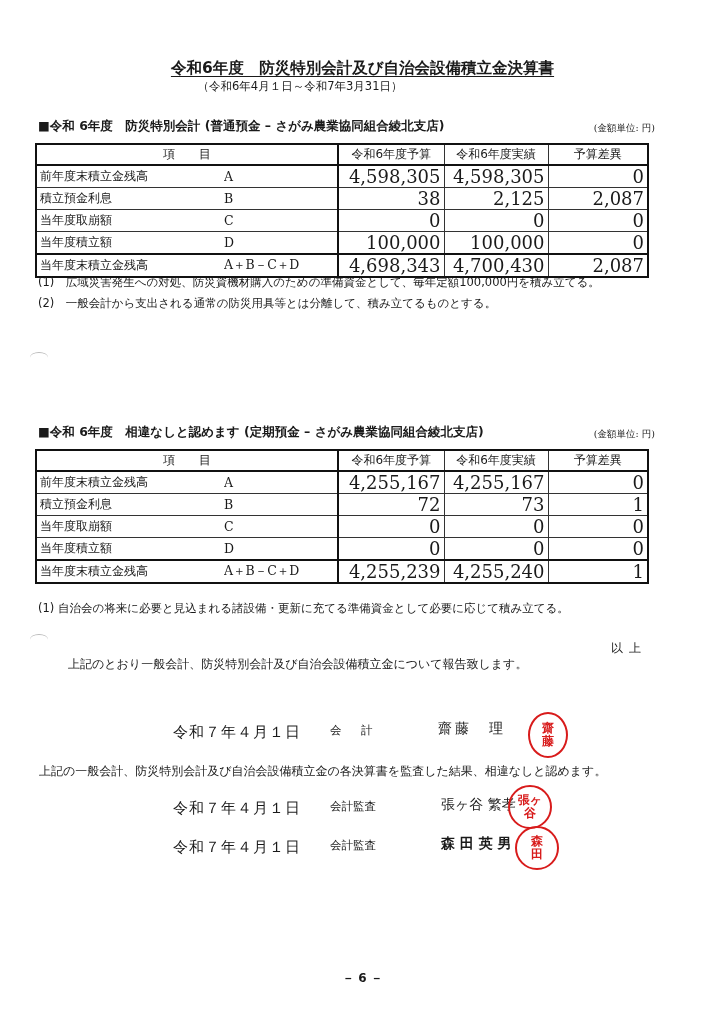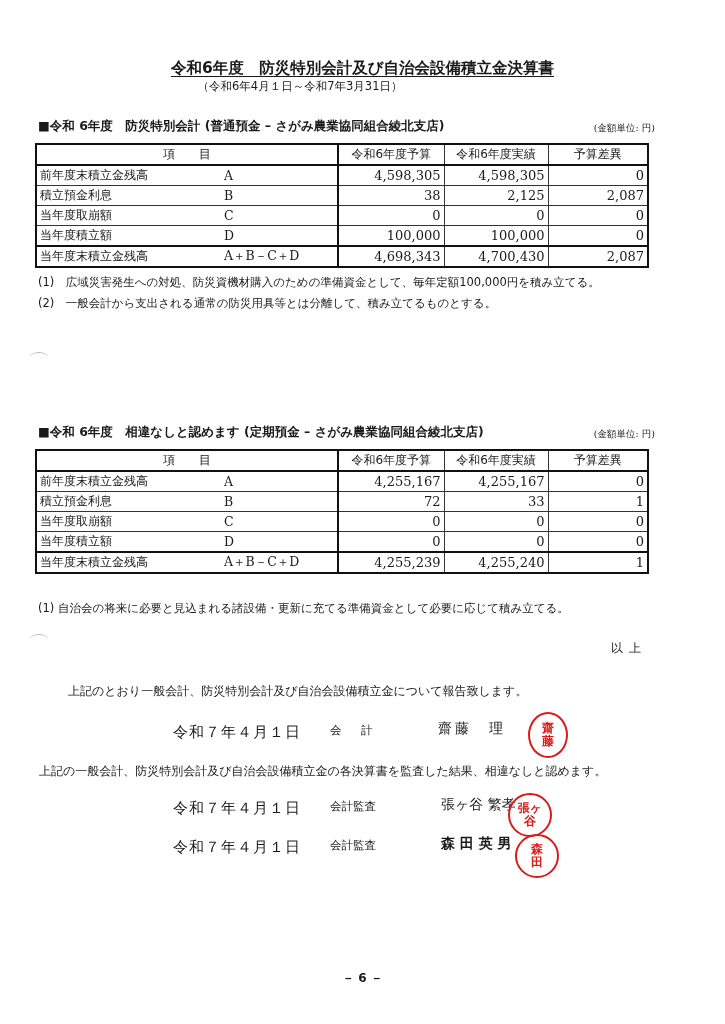--- a/index.html
+++ b/index.html
@@ -31,39 +31,39 @@
   }
   table.ledger th, table.ledger td {
     border: 1px solid #333; height: 19px; padding: 0 3px; white-space: nowrap; overflow: hidden;
   }
   table.ledger th {
     font-family: "DejaVu Sans", sans-serif; font-weight: normal; font-size: 12px; text-align: center;
     border-bottom: 2px solid #111;
   }
   table.ledger td.item { font-family: "DejaVu Sans", sans-serif; font-size: 12px; border-right: none; }
   table.ledger td.code { font-family: "DejaVu Serif", serif; font-size: 12.5px; border-left: none; padding-left: 0; }
-  table.ledger td.num { text-align: right; font-family: "DejaVu Serif", serif; font-size: 13px; }
+  table.ledger td.num { text-align: right; font-family: "DejaVu Serif", serif; font-size: 18px; }
   table.ledger tr.total td { border-top: 2px solid #111; }
   table.ledger th.c-budget, table.ledger td.c-budget { border-left: 2px solid #111; }
   .notes {
     left: 38px; font-family: "DejaVu Sans", sans-serif; font-size: 11.5px; line-height: 20.5px;
   }
   .ijo { right: 78px; top: 640px; font-family: "DejaVu Sans", sans-serif; font-size: 12px; letter-spacing: 6px; }
-  .report { left: 68px; top: 683px; font-family: "DejaVu Sans", sans-serif; font-size: 12px; }
+  .report { left: 68px; top: 656px; font-family: "DejaVu Sans", sans-serif; font-size: 12px; }
   .audit-stmt { left: 39px; top: 763px; font-family: "DejaVu Sans", sans-serif; font-size: 12px; }
   .sig-date { left: 173px; font-family: "DejaVu Sans", sans-serif; font-size: 15px; letter-spacing: 1px; }
   .sig-role { font-family: "DejaVu Sans", sans-serif; font-size: 11.5px; }
   .sig-name { font-family: "DejaVu Serif", serif; font-size: 14px; }
   .seal {
     width: 36px; height: 42px; border: 2px solid #d81b1b; border-radius: 50%;
     color: #d81b1b; font-family: "DejaVu Serif", serif; font-size: 12px; font-weight: bold;
     display: flex; flex-direction: column; align-items: center; justify-content: center; line-height: 13px;
     background: rgba(255,255,255,0.0);
   }
-  .seal.round { width: 40px; height: 40px; margin-top: 8px; }
+  .seal.round { width: 40px; height: 40px; }
   .page-num { left: 0; width: 725px; top: 970px; text-align: center; font-family: "DejaVu Sans", sans-serif; font-weight: bold; font-size: 12px; }
   .scan-mark { width: 18px; height: 10px; border-top: 1px solid #bbb; border-radius: 50% 50% 0 0; }
 </style>
 </head>
 <body>
 
 <div class="abs title"><span>令和6年度　防災特別会計及び自治会設備積立金決算書</span></div>
 <div class="abs period">（令和6年4月１日～令和7年3月31日）</div>
 
 <div class="abs section-heading" style="top:118px;">■令和 6年度　防災特別会計 (普通預金 – さがみ農業協同組合綾北支店)</div>
@@ -155,21 +155,21 @@
       <td class="item">前年度末積立金残高</td>
       <td class="code">A</td>
       <td class="num c-budget">4,255,167</td>
       <td class="num">4,255,167</td>
       <td class="num">0</td>
     </tr>
     <tr>
       <td class="item">積立預金利息</td>
       <td class="code">B</td>
       <td class="num c-budget">72</td>
-      <td class="num">33</td>
+      <td class="num">73</td>
       <td class="num">1</td>
     </tr>
     <tr>
       <td class="item">当年度取崩額</td>
       <td class="code">C</td>
       <td class="num c-budget">0</td>
       <td class="num">0</td>
       <td class="num">0</td>
     </tr>
     <tr>

